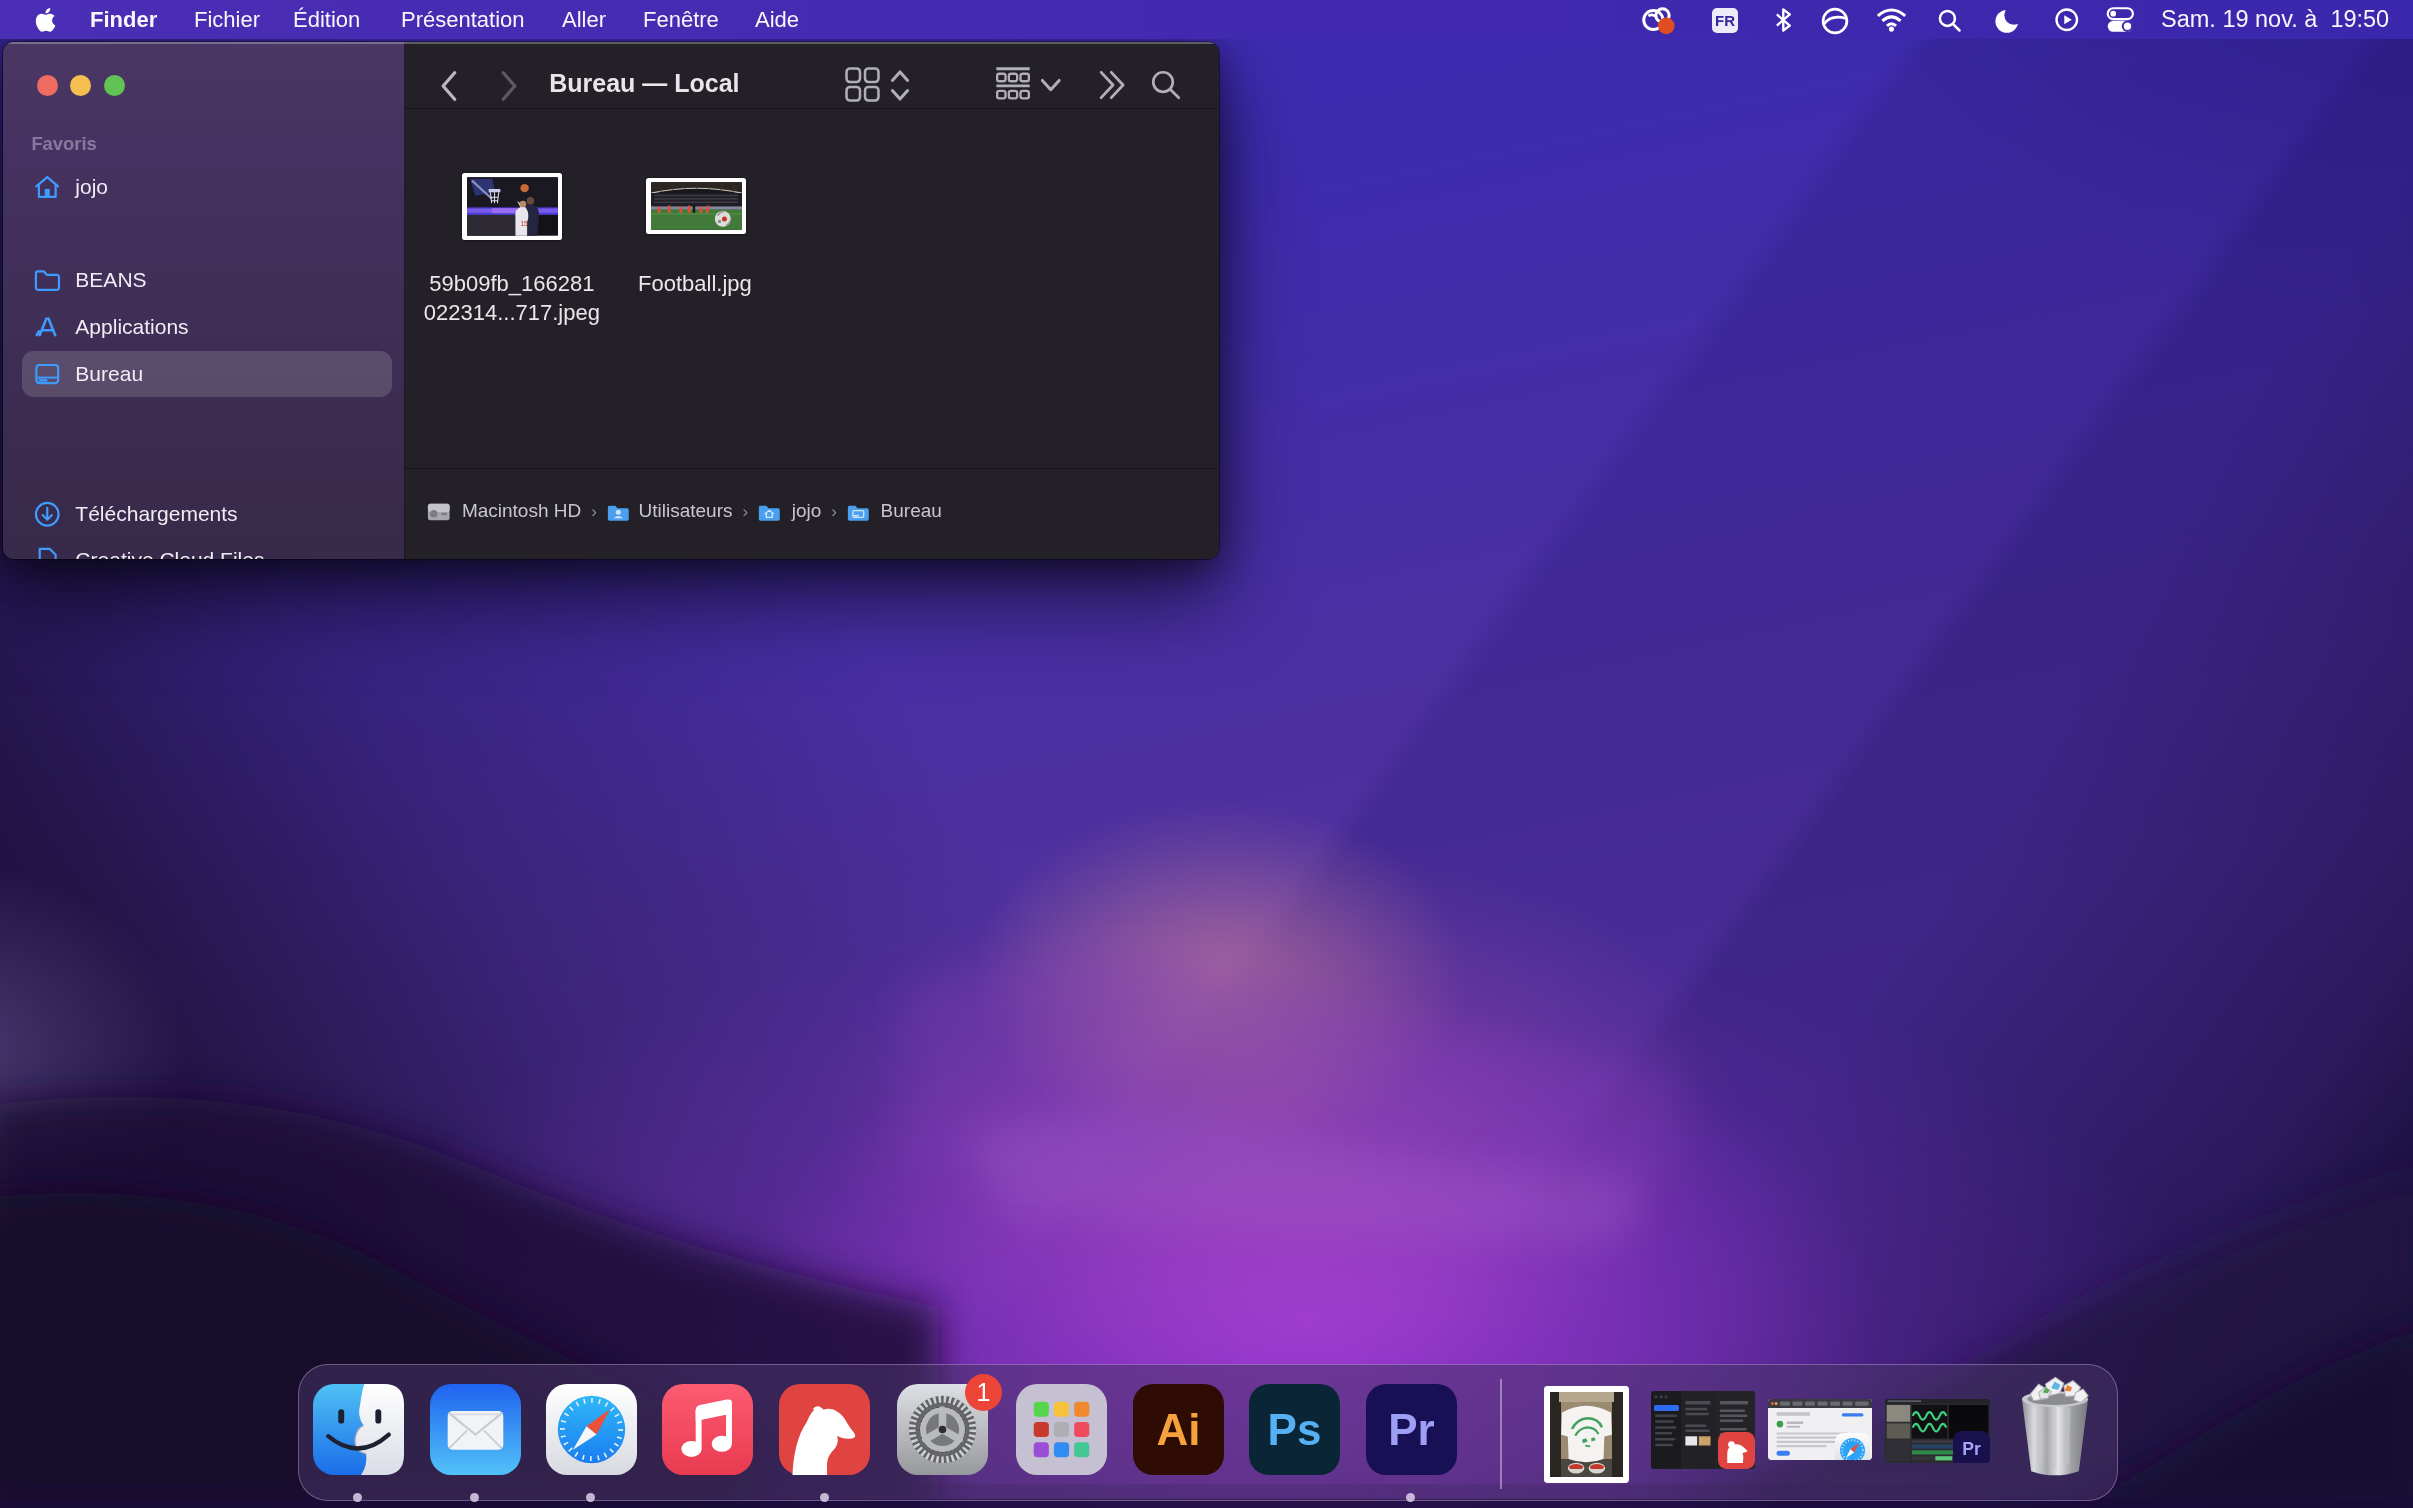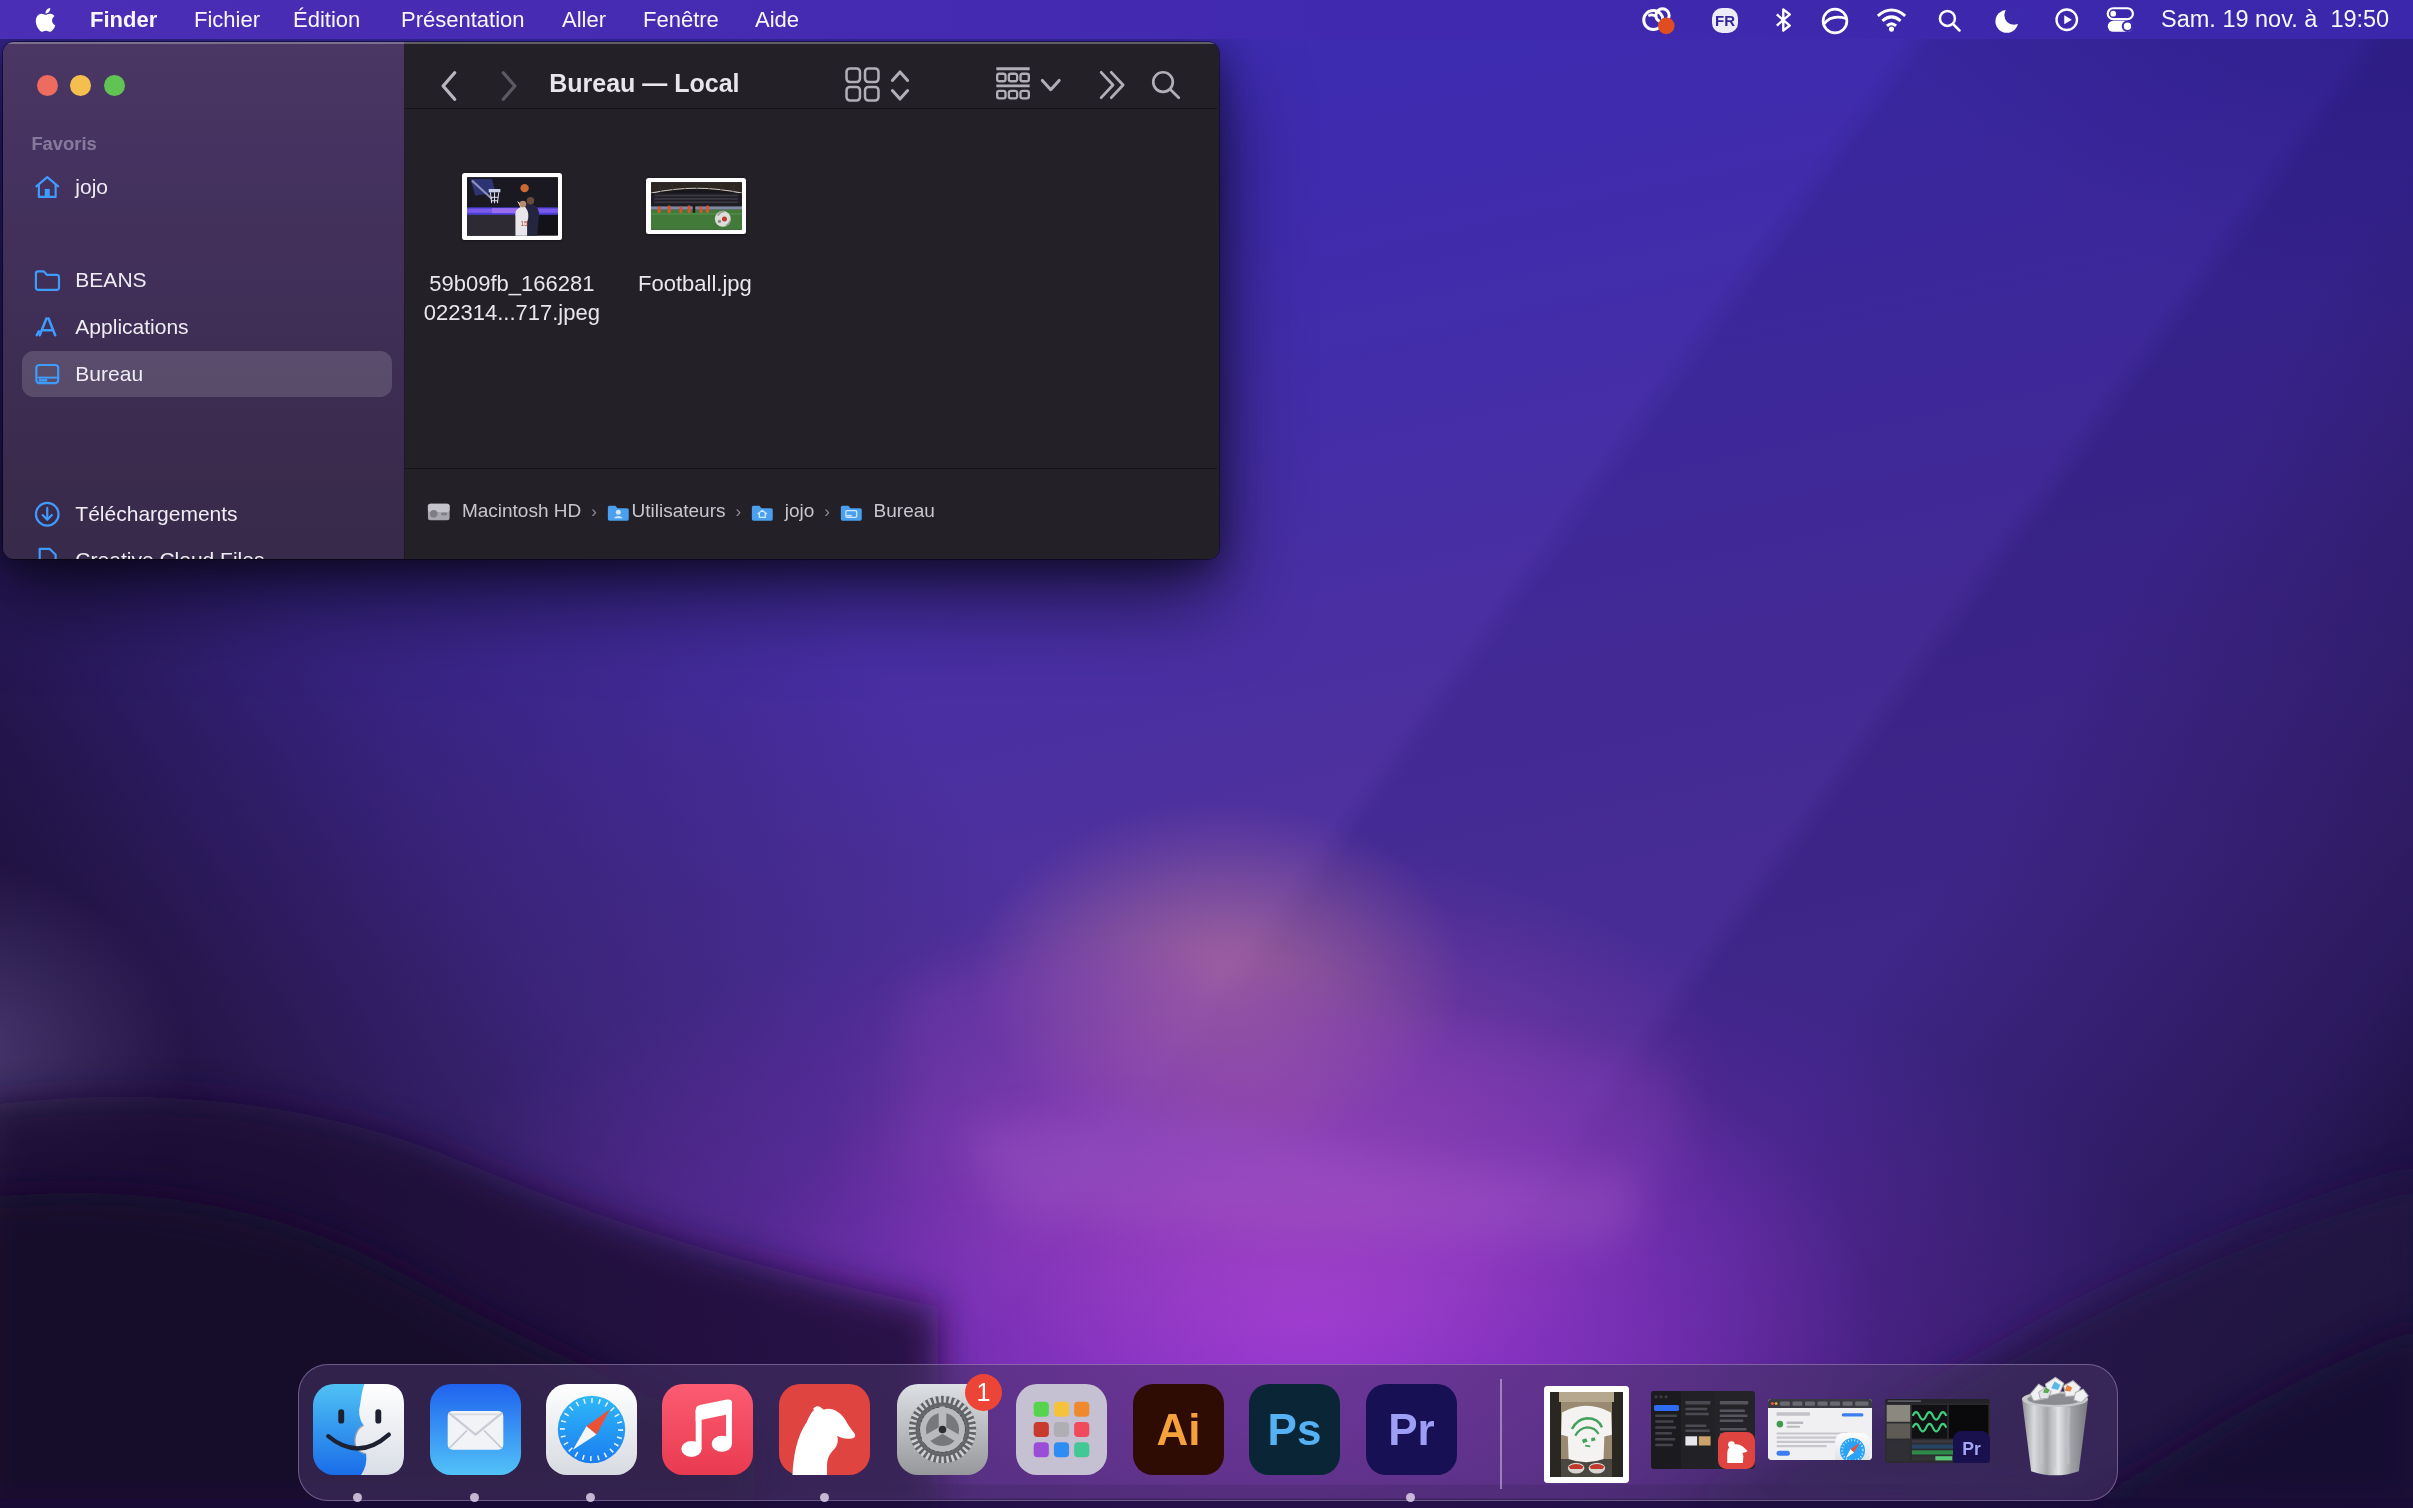--- a/index.html
+++ b/index.html
@@ -77,21 +77,21 @@
 <span class="mi" style="left:401px">Présentation</span>
 <span class="mi" style="left:562px">Aller</span>
 <span class="mi" style="left:643px">Fenêtre</span>
 <span class="mi" style="left:755px">Aide</span>
 <svg style="position:absolute;left:1640px;top:5px" width="40" height="30" viewBox="0 0 48 36">
 <circle cx="16" cy="18" r="11.5" fill="none" stroke="#fff" stroke-width="3.6"></circle>
 <circle cx="27" cy="12.5" r="8" fill="none" stroke="#fff" stroke-width="3.6"></circle>
 <path d="M10 13 Q16 10 20 15" fill="none" stroke="#fff" stroke-width="3"></path>
 <circle cx="31.5" cy="25" r="10" fill="#e04d20"></circle>
 </svg>
-<div style="position:absolute;left:1712px;top:7.5px;width:26px;height:25px;border-radius:10px;background:rgba(246,244,252,0.96);color:#33269c;font-weight:bold;font-size:15px;display:flex;align-items:center;justify-content:center">FR</div>
+<div style="position:absolute;left:1712px;top:7.5px;width:26px;height:25px;border-radius:5px;background:rgba(246,244,252,0.96);color:#33269c;font-weight:bold;font-size:15px;display:flex;align-items:center;justify-content:center">FR</div>
 <svg style="position:absolute;left:1772px;top:7.5px" width="22.6" height="24" viewBox="0 0 24 26">
 <path d="M5 7 L19 19 L12 24.5 L12 1.5 L19 7 L5 19" stroke="#fff" stroke-width="2.6" fill="none" stroke-linejoin="round"></path>
 </svg>
 <svg style="position:absolute;left:1821px;top:6.7px" width="28" height="28" viewBox="0 0 33 33">
 <circle cx="16.5" cy="16.5" r="14" fill="none" stroke="#fff" stroke-width="3.2"></circle>
 <path d="M3.6 20 Q 12 8.5 29.6 13.5" fill="none" stroke="#fff" stroke-width="3.2"></path>
 </svg>
 <svg style="position:absolute;left:1875px;top:8.4px" width="33" height="24" viewBox="0 0 39 29">
 <path d="M3 9.5 Q 19.5 -4.5 36 9.5" fill="none" stroke="#fff" stroke-width="3.6"></path>
 <path d="M8.5 15.5 Q 19.5 6 30.5 15.5" fill="none" stroke="#fff" stroke-width="3.6"></path>
@@ -266,21 +266,21 @@
             <circle cx="8" cy="14" r="4.5" fill="#7e7c84"></circle>
             <rect x="17" y="13" width="7" height="3" rx="1.5" fill="#7e7c84"></rect>
           </svg>
 <span style="margin-left:11px">Macintosh HD</span>
 <span style="margin:0 10px;color:#8e8b94;font-size:17px">›</span>
 <svg width="22.6" height="18.4" viewBox="0 0 27 22">
             <path d="M1 4 a2 2 0 0 1 2-2 h7 l2.5 3 H24 a2 2 0 0 1 2 2 v11 a2 2 0 0 1-2 2 H3 a2 2 0 0 1-2-2 Z" fill="#4aa0ee"></path>
             <circle cx="13.5" cy="10" r="3" fill="#cfe6fb"></circle>
             <path d="M8 17 q5.5 -5 11 0 z" fill="#cfe6fb"></path>
           </svg>
-<span style="margin-left:2px">Utilisateurs</span>
+<span style="margin-left:9px">Utilisateurs</span>
 <span style="margin:0 10px;color:#8e8b94;font-size:17px">›</span>
 <svg width="22.6" height="18.4" viewBox="0 0 27 22">
             <path d="M1 4 a2 2 0 0 1 2-2 h7 l2.5 3 H24 a2 2 0 0 1 2 2 v11 a2 2 0 0 1-2 2 H3 a2 2 0 0 1-2-2 Z" fill="#4aa0ee"></path>
             <path d="M8 12 L13.5 7.5 L19 12 M10 11 v5 h7 v-5" stroke="#cfe6fb" stroke-width="1.6" fill="none"></path>
           </svg>
 <span style="margin-left:11px">jojo</span>
 <span style="margin:0 10px;color:#8e8b94;font-size:17px">›</span>
 <svg width="22.6" height="18.4" viewBox="0 0 27 22">
             <path d="M1 4 a2 2 0 0 1 2-2 h7 l2.5 3 H24 a2 2 0 0 1 2 2 v11 a2 2 0 0 1-2 2 H3 a2 2 0 0 1-2-2 Z" fill="#4aa0ee"></path>
             <rect x="7" y="8" width="13" height="8" rx="1.5" fill="none" stroke="#cfe6fb" stroke-width="1.6"></rect>

